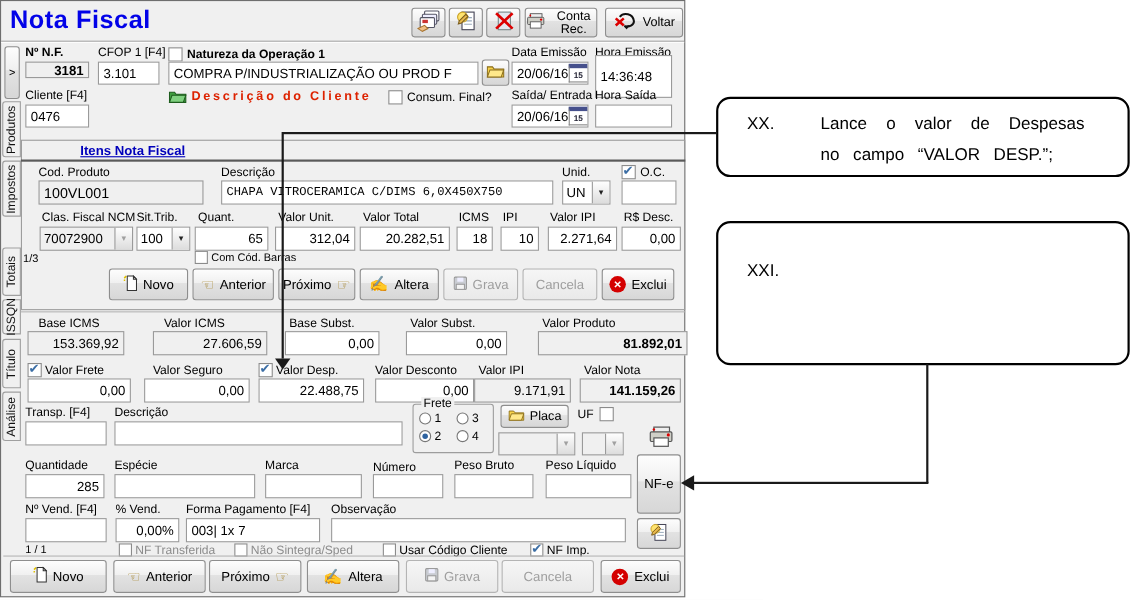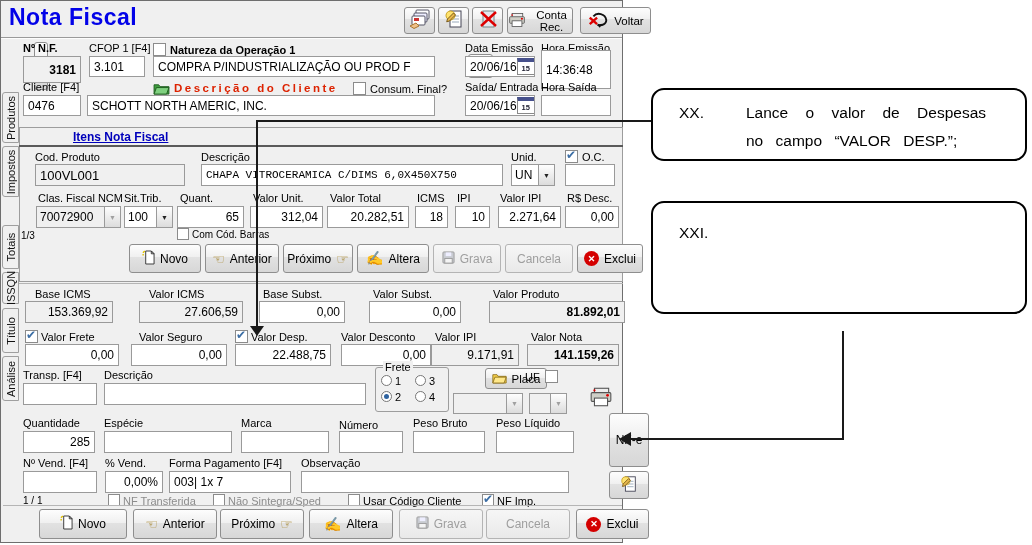--- a/index.html
+++ b/index.html
@@ -28,21 +28,21 @@
     font-size: 12px; color: #000; display: flex; align-items: center;
     padding: 0 4px; white-space: nowrap; overflow: hidden; }
   .fld.ro { background: #f0f0f0; }
   .fld.num { justify-content: flex-end; }
   .fld.b { font-weight: bold; }
   .fld.mono { font-family: "Liberation Mono", monospace; font-size: 11px; }
 
   .btn { position: absolute; display: inline-flex; align-items: center; justify-content: center;
     gap: 5px; background: linear-gradient(#fdfdfd, #f0f0f0 45%, #e2e2e2 46%, #d7d7d7);
     border: 1px solid #8e8e8e; border-radius: 3px; font-size: 12px; color: #000;
-    font-family: "Liberation Sans", sans-serif; cursor: default; margin-left: 30px; }
+    font-family: "Liberation Sans", sans-serif; cursor: default; }
   .btn.disabled { color: #9e9e9e; background: linear-gradient(#f6f6f6, #e9e9e9);
     border-color: #b4b4b4; }
   .btn.sm { font-size: 11.5px; }
 
   .cb { position: absolute; width: 13px; height: 13px; background: #fff;
     border: 1px solid #8b8b8b; }
   .cb.checked::after { content: "✔"; position: absolute; left: 0; top: -3px;
     font-size: 12px; color: #3c6ea5; }
   .cb.sm { width: 12px; height: 12px; }
 
@@ -84,21 +84,21 @@
   .hand.r::after { content: "☞"; }
   .writehand::after { content: "✍"; font-size: 14px; color: #8a6d1c; line-height: 1; }
 
   
   .callout { position: absolute; left: 651px; width: 376px; background: #fff;
     border: 2px solid #000; border-radius: 13px; display: flex;
     padding: 0 18px 0 26px; font-size: 15.5px; color: #000; }
   .callout .num { width: 67px; flex: none; }
   .callout .txt { width: 240px; text-align: justify; word-spacing: 8px; }
   .co1 { top: 88px; height: 73px; padding-top: 9px; line-height: 1.8; }
-  .co2 { top: 201px; height: 113px; padding-top: 14px; line-height: 2.05; }
+  .co2 { top: 201px; height: 131px; padding-top: 28px; line-height: 2.05; }
   .conn { position: absolute; background: #1a1a1a; }
   .arrow-down { position: absolute; width: 0; height: 0;
     border-left: 7px solid transparent; border-right: 7px solid transparent;
     border-top: 10px solid #1a1a1a; }
   .arrow-left { position: absolute; width: 0; height: 0;
     border-top: 7px solid transparent; border-bottom: 7px solid transparent;
     border-right: 12px solid #1a1a1a; }
 </style>
 </head>
 <body>
@@ -166,21 +166,21 @@
         <span>ISSQN</span>
       </div>
     <div class="vtab" style="top:307px;height:45px">
         <span>Título</span>
       </div>
     <div class="vtab" style="top:355px;height:45px">
         <span>Análise</span>
       </div>
 
     <div class="lbl b" style="left:22px;top:41px">Nº  N.F.</div>
-    <div class="fld ro num b" style="left:22px;top:55px;width:58px;height:27px">3181</div>
+    <div class="fld ro num b" style="left:22px;top:55px;width:58px;height:15px">3181</div>
     <div class="lbl" style="left:88px;top:41px">CFOP 1 [F4]</div>
     <div class="fld" style="left:88px;top:55px;width:56px;height:21px">3.101</div>
     <span class="cb" style="left:152px;top:42px"></span>
     <div class="lbl b" style="left:169px;top:43px">Natureza da Operação 1</div>
     <div class="fld" style="left:152px;top:55px;width:282px;height:21px">COMPRA P/INDUSTRIALIZAÇÃO OU PROD F</div>
     <button class="btn" style="left:437px;top:53px;width:25px;height:24px">
       <span><svg width="17" height="13" viewBox="0 0 18 14">
             <path d="M1 3 h5 l1.5 2 H17 v8 H1 z" fill="#f7d24a" stroke="#8a6d1c"></path>
             <path d="M3.5 6 h13.5 l-2.5 7 H1 z" fill="#ffe88a" stroke="#8a6d1c"></path>
           </svg></span>
@@ -195,21 +195,20 @@
 
     <div class="lbl" style="left:22px;top:80px">Cliente [F4]</div>
     <span style="position:absolute;left:152px;top:80px"><svg width="17" height="13" viewBox="0 0 18 14">
           <path d="M1 3 h5 l1.5 2 H17 v8 H1 z" fill="#3f9e3f" stroke="#1d5c1d"></path>
           <path d="M3.5 6 h13.5 l-2.5 7 H1 z" fill="#7fd07f" stroke="#1d5c1d"></path>
         </svg></span>
     <div class="red-lbl" style="left:173px;top:81px">Descrição do Cliente</div>
     <span class="cb" style="left:352px;top:81px"></span>
     <div class="lbl" style="left:369px;top:82px">Consum. Final?</div>
     <div class="fld" style="left:22px;top:94px;width:58px;height:21px">0476</div>
-    <div class="fld" style="left:86px;top:94px;width:348px;height:21px">SCHOTT NORTH AMERIC, INC.</div>
     <div class="lbl" style="left:464px;top:80px">Saída/ Entrada</div>
     <div class="fld" style="left:464px;top:94px;width:70px;height:21px;padding-right:1px">
       <span>20/06/16</span>
       <span class="cal"></span>
     </div>
     <div class="lbl" style="left:540px;top:80px">Hora Saída</div>
     <div class="fld" style="left:540px;top:94px;width:70px;height:21px"></div>
 
     <div class="grpbox" style="left:18px;top:126px;width:604px;height:155px"></div>
     <div class="blue-link" style="left:24px;top:129px">Itens Nota Fiscal</div>

